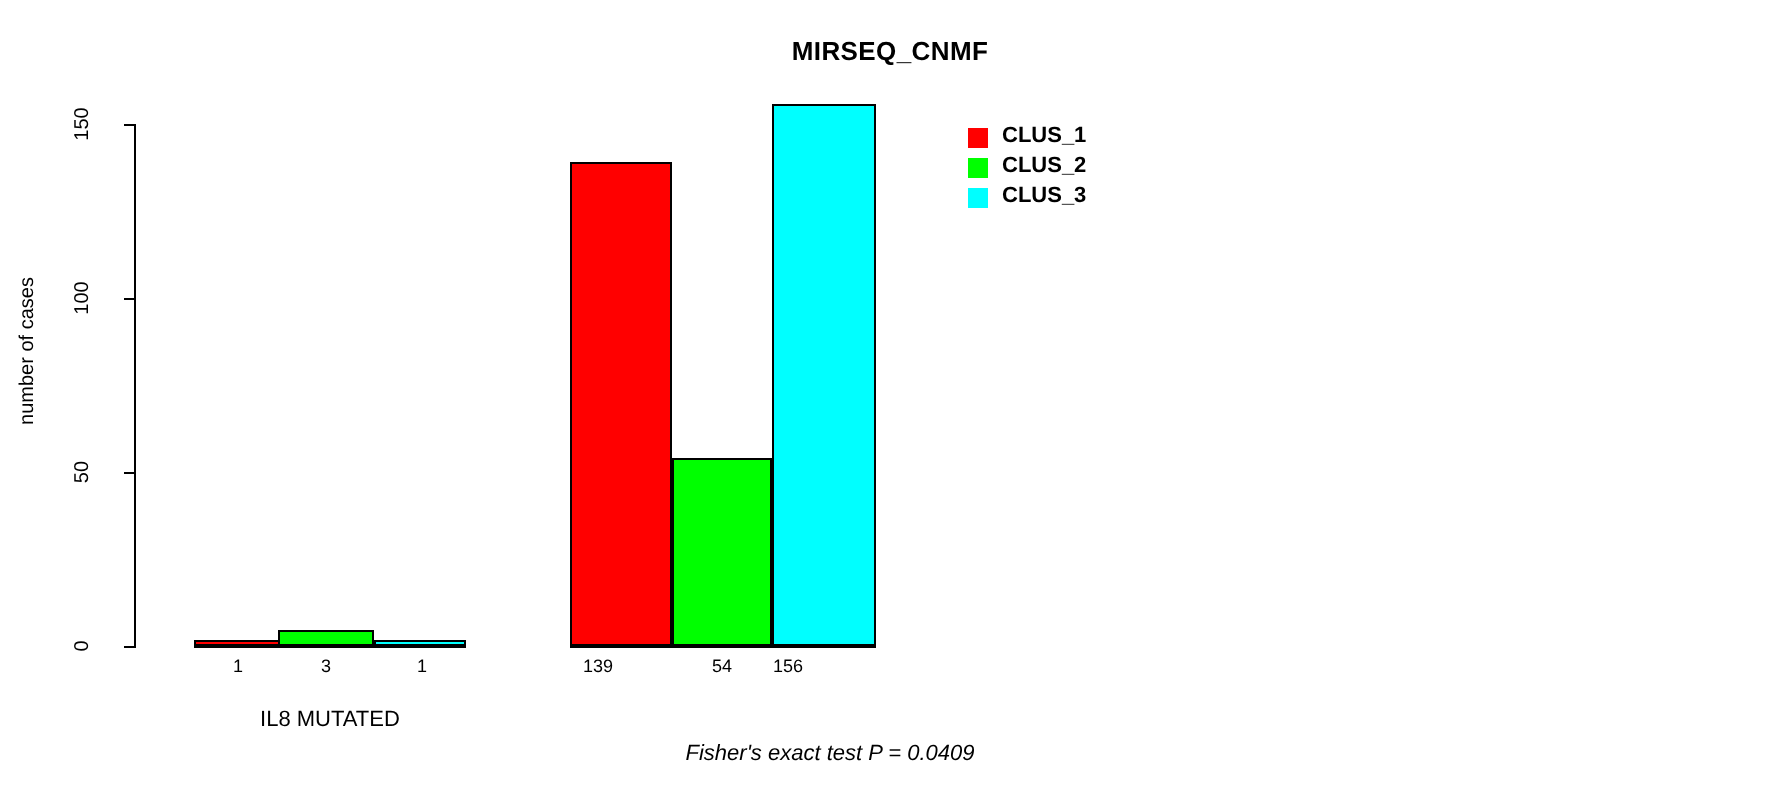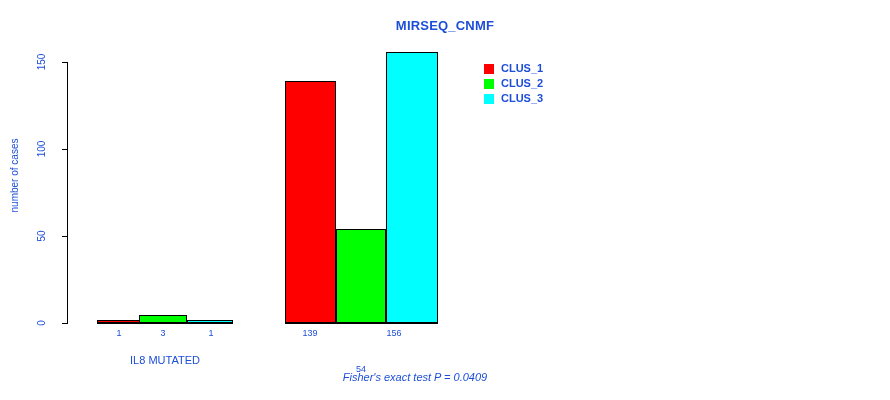--- a/index.html
+++ b/index.html
@@ -6,21 +6,21 @@
     margin: 0;
     padding: 0;
     background: #ffffff;
   }
   #stage {
     position: relative;
     width: 890px;
     height: 400px;
     background: #ffffff;
     font-family: "Liberation Sans", sans-serif;
-    color: #1d4ed8;
+    color: #000000;
     overflow: hidden;
   }
 
   
   .chart-title {
     position: absolute;
     left: 0;
     top: 18px;
     width: 890px;
     text-align: center;
@@ -198,22 +198,22 @@
     <div class="group-label" style="left:95px; top:354px; width:140px;">IL8 MUTATED</div>
 
     <div class="group-baseline" style="left:285px; top:322px; width:153px;"></div>
 
     <div class="bar" style="left:285px; top:81px;  width:51px; height:242px; background:#FF0000;"></div>
 
     <div class="bar" style="left:336px; top:229px; width:50px; height:94px; background:#00FF00;"></div>
 
     <div class="bar" style="left:386px; top:52px;  width:52px; height:271px; background:#00FFFF;"></div>
 
-    <div class="bar-value" style="left:285px; top:329px; width:50px;">139</div>
-    <div class="bar-value" style="left:336px; top:329px; width:50px;margin-top:36px;">54</div>
+    <div class="bar-value" style="left:274px; top:329px; width:50px;">139</div>
+    <div class="bar-value" style="left:336px; top:329px; width:50px;">54</div>
     <div class="bar-value" style="left:368px; top:329px; width:52px;">156</div>
 
 
   </div>
 
   <div id="legend">
     <div class="legend-row">
       <span class="legend-swatch" style="background:#FF0000;"></span>
       <span class="legend-label">CLUS_1</span>
     </div>

